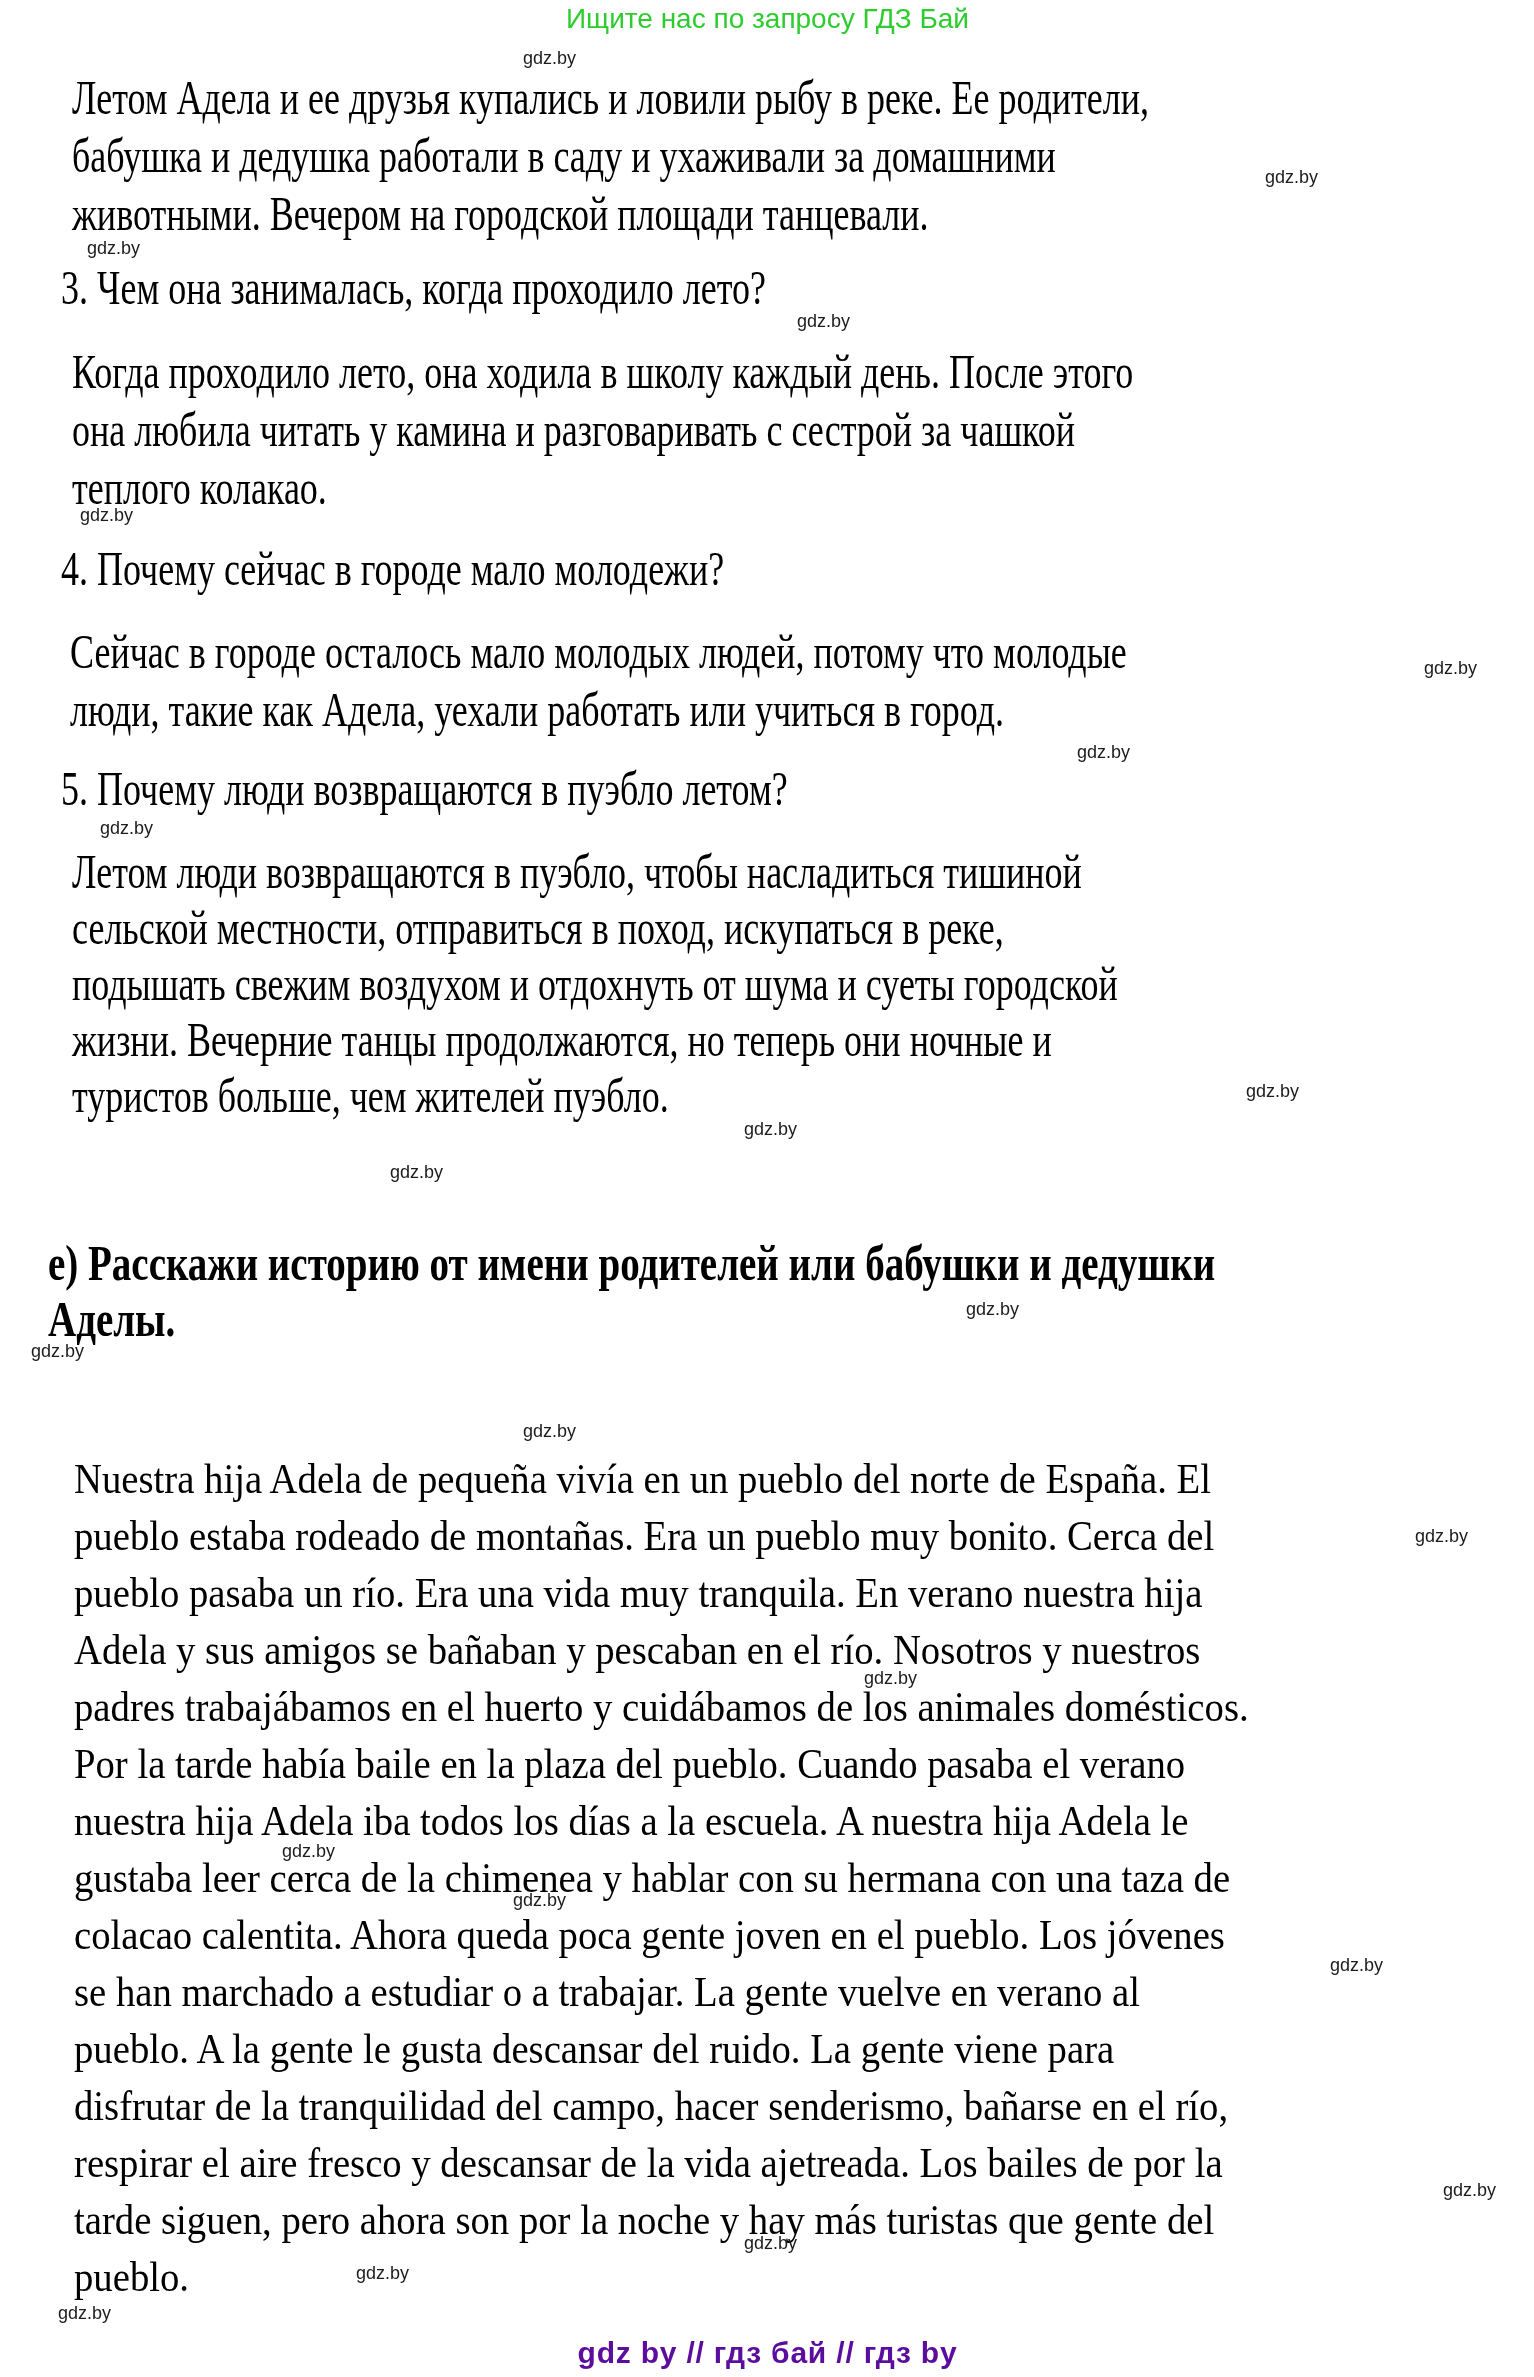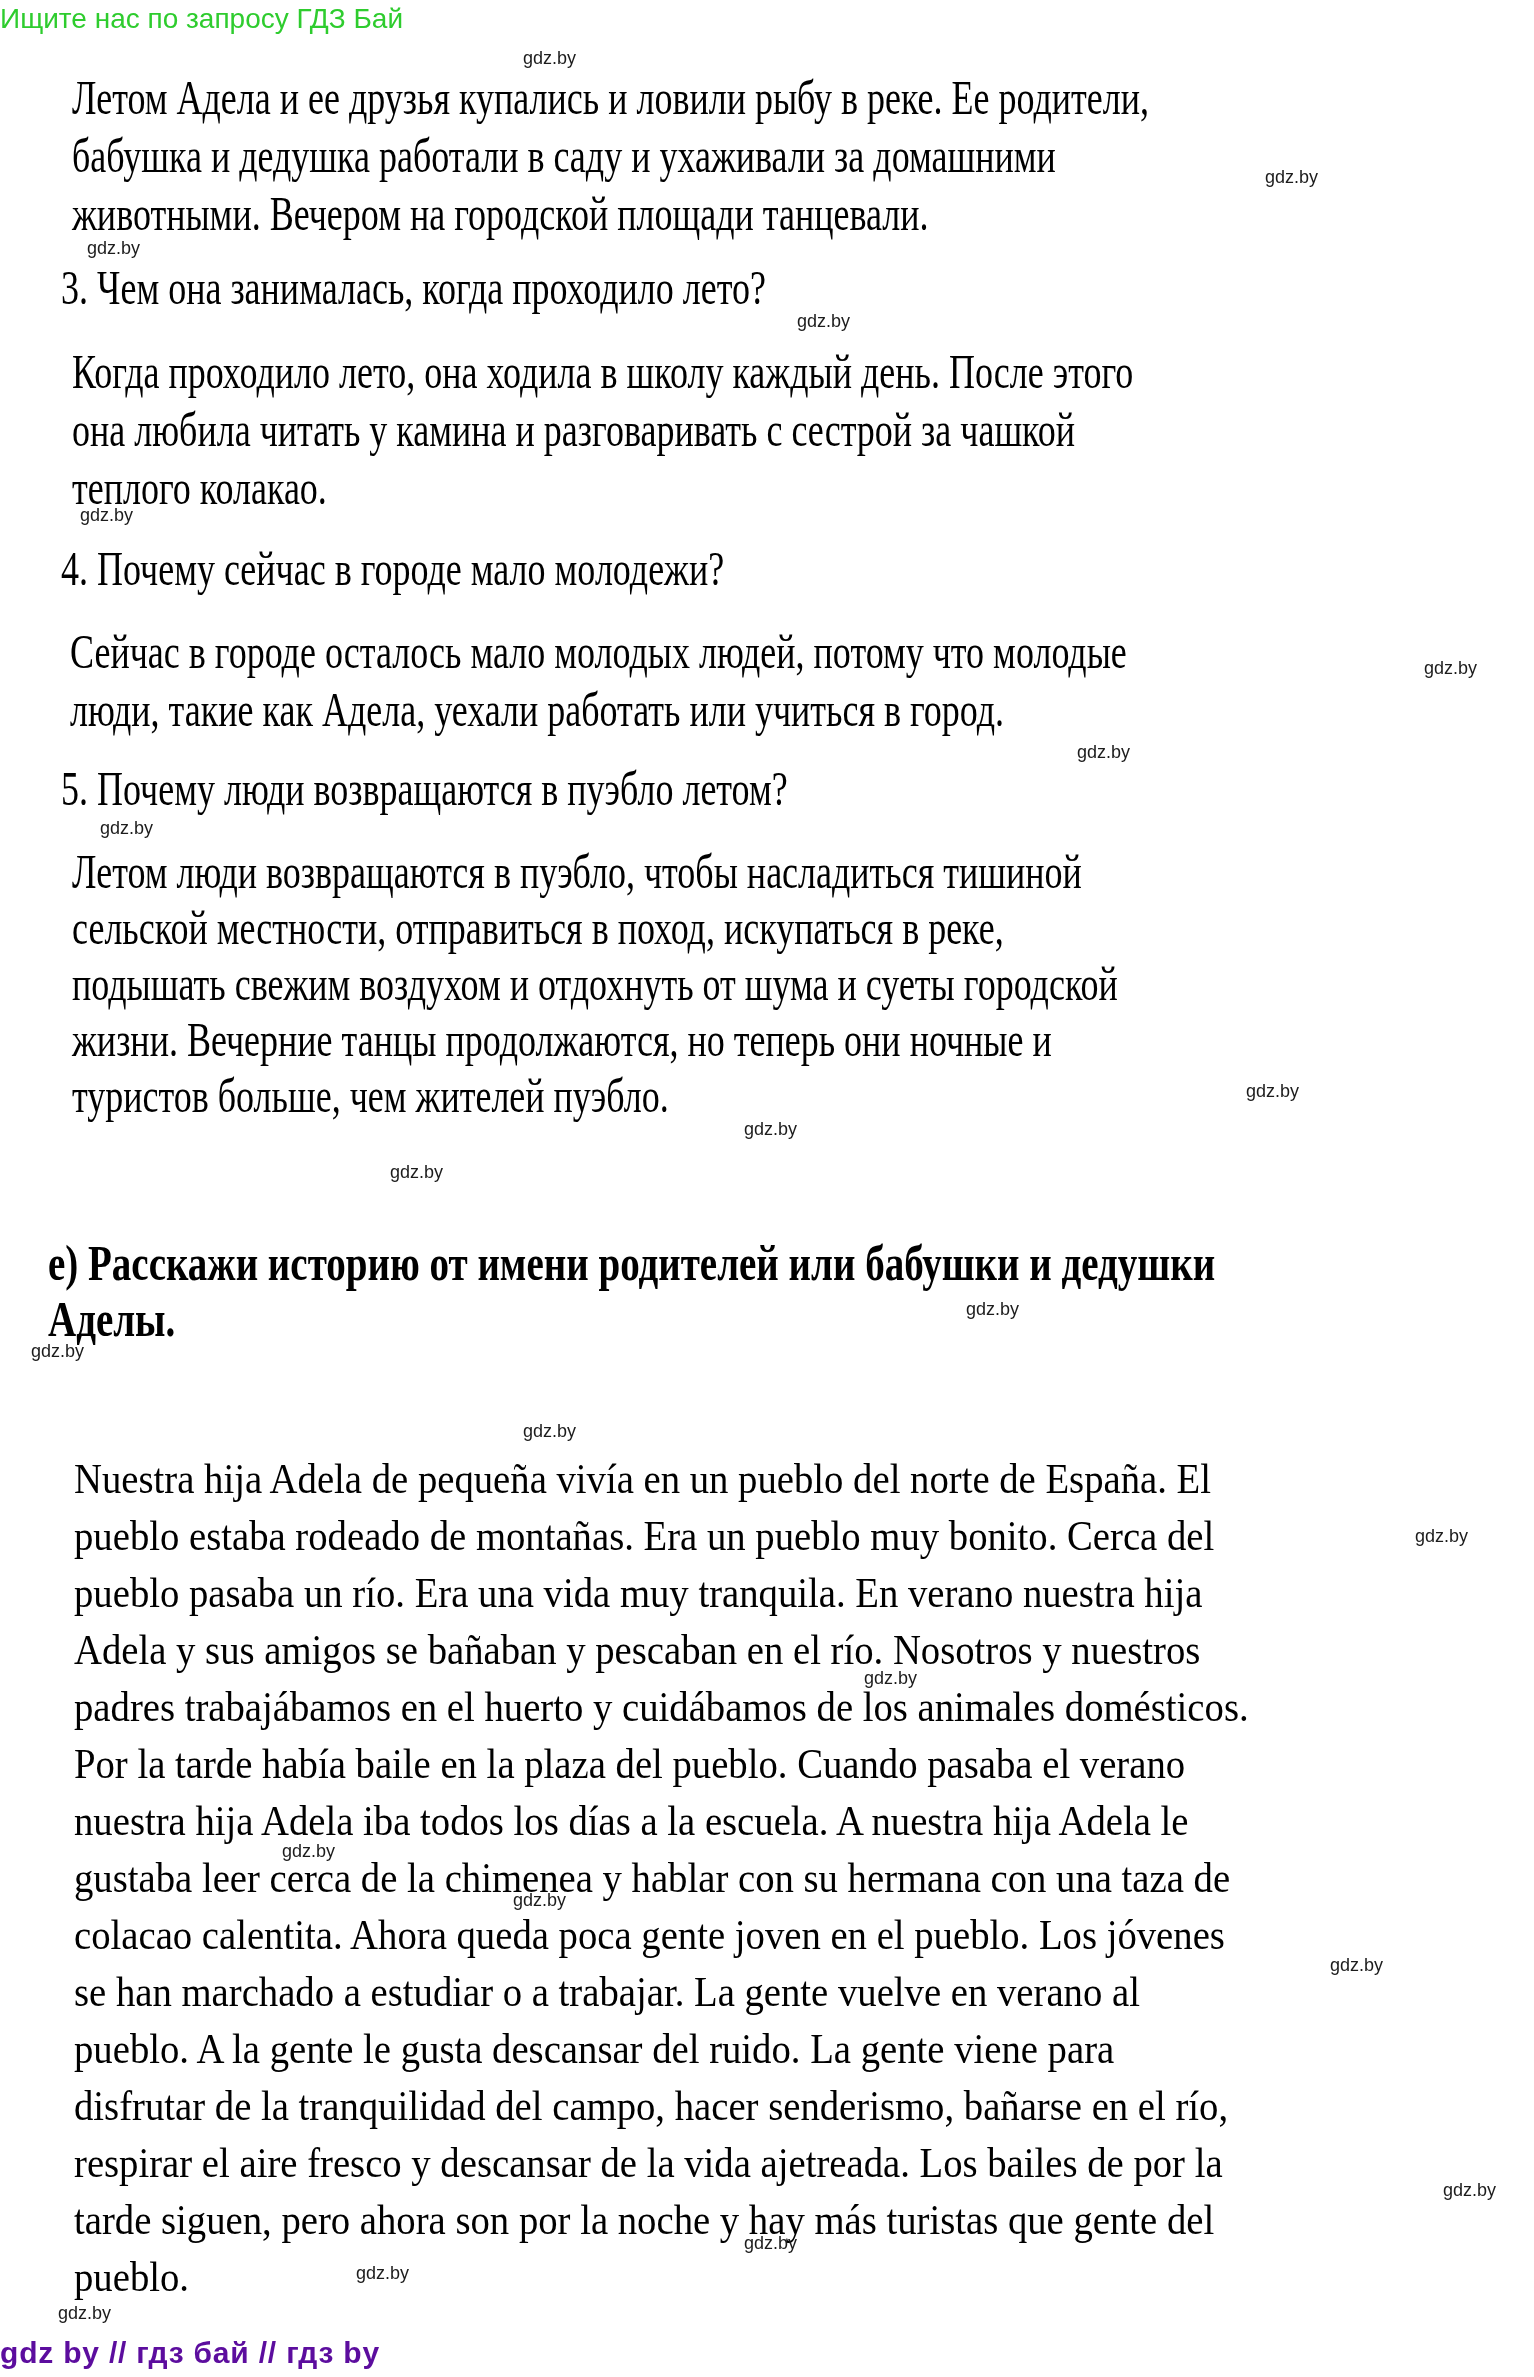--- a/index.html
+++ b/index.html
@@ -9,21 +9,21 @@
     height:2377px;
     background:#ffffff;
     overflow:hidden;
     font-family:"Liberation Serif","DejaVu Serif",serif;
     color:#000000;
   }
   .center-line{
     position:absolute;
     left:0;
     width:100%;
-    text-align:left;
+    text-align:center;
     font-family:"Liberation Sans","DejaVu Sans",sans-serif;
   }
   #promo-header{
     top:3.1px;
     font-size:28px;
     letter-spacing:0px;
   }
   #footer-links{
     top:2336px;
     font-size:30px;

